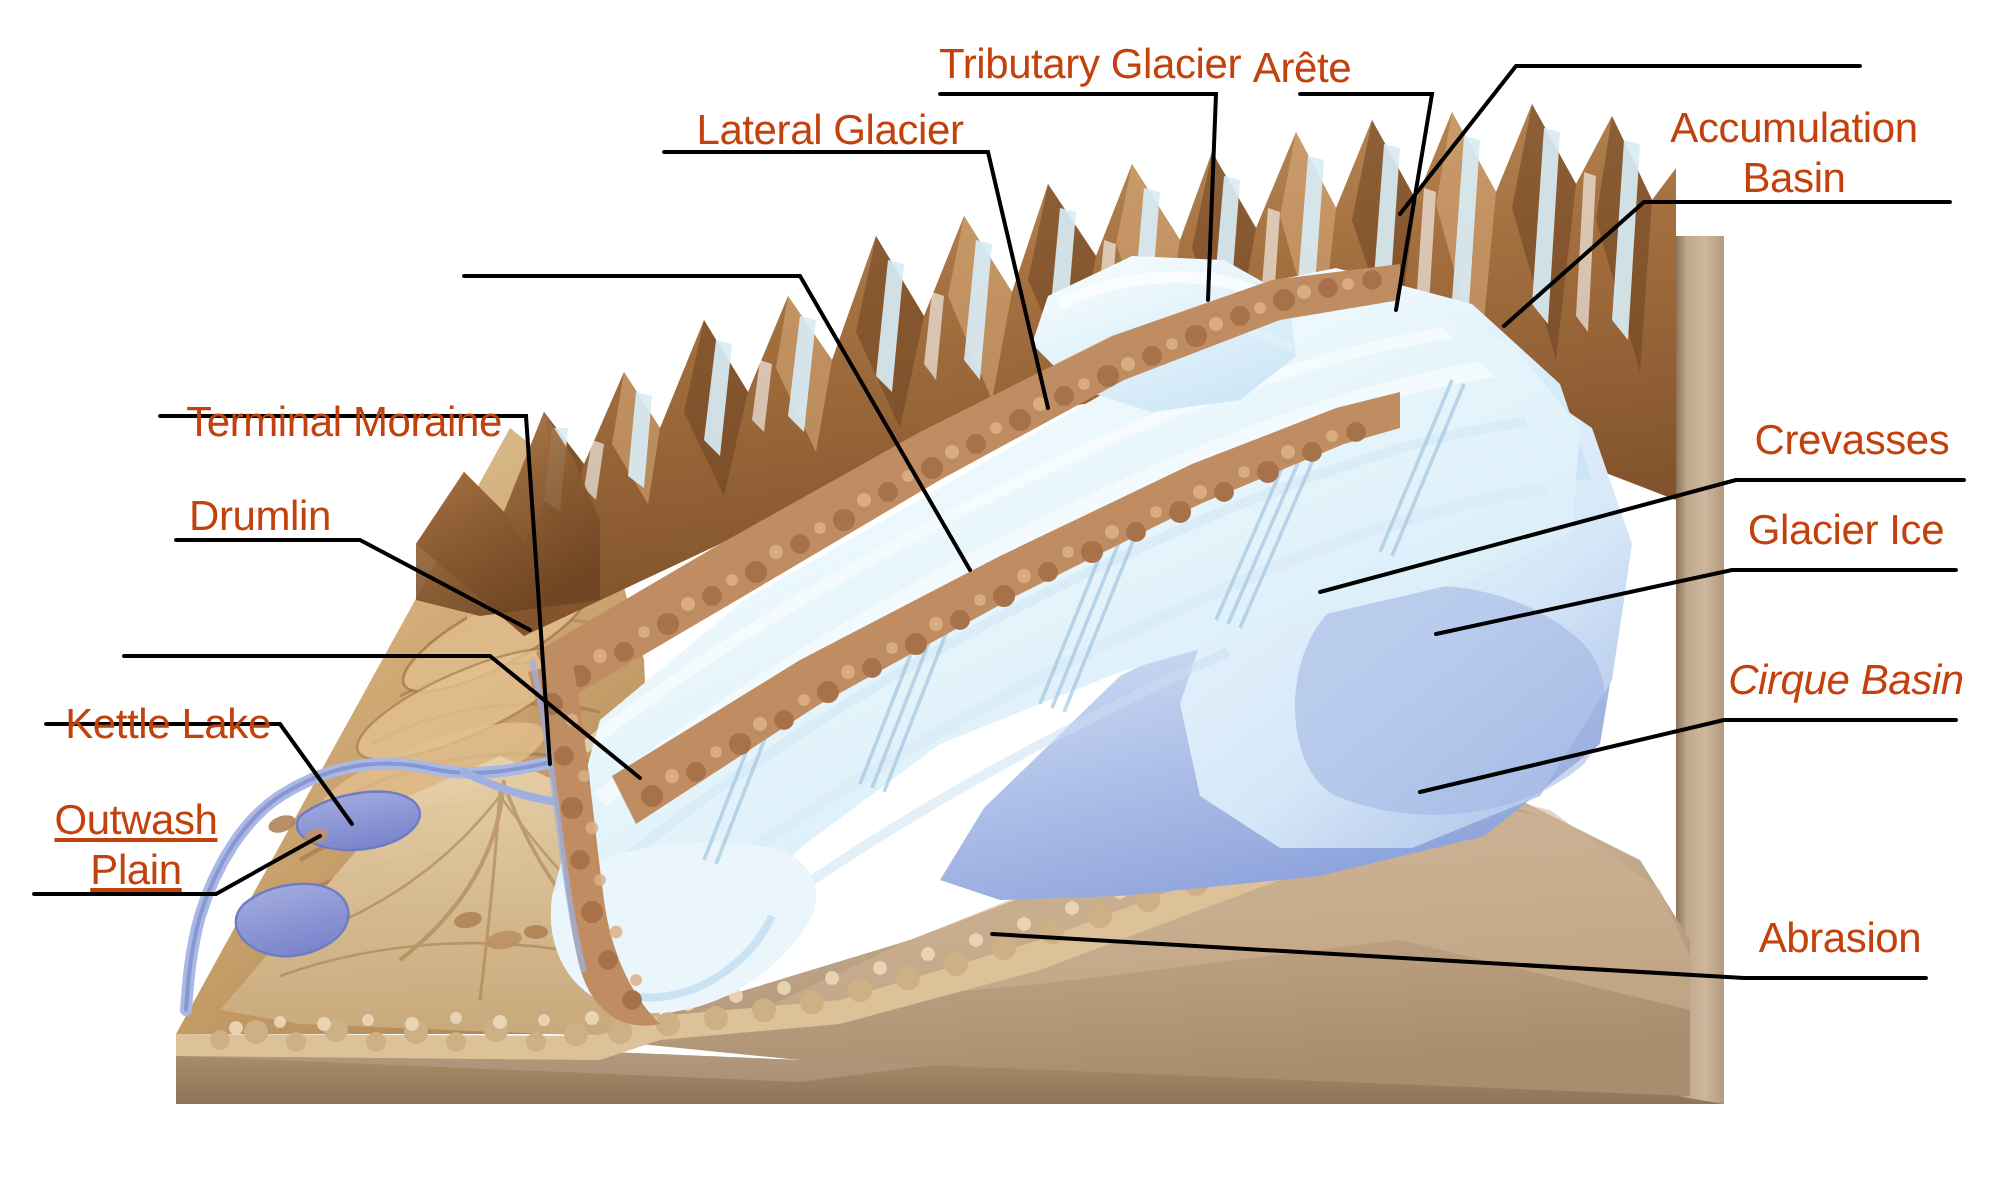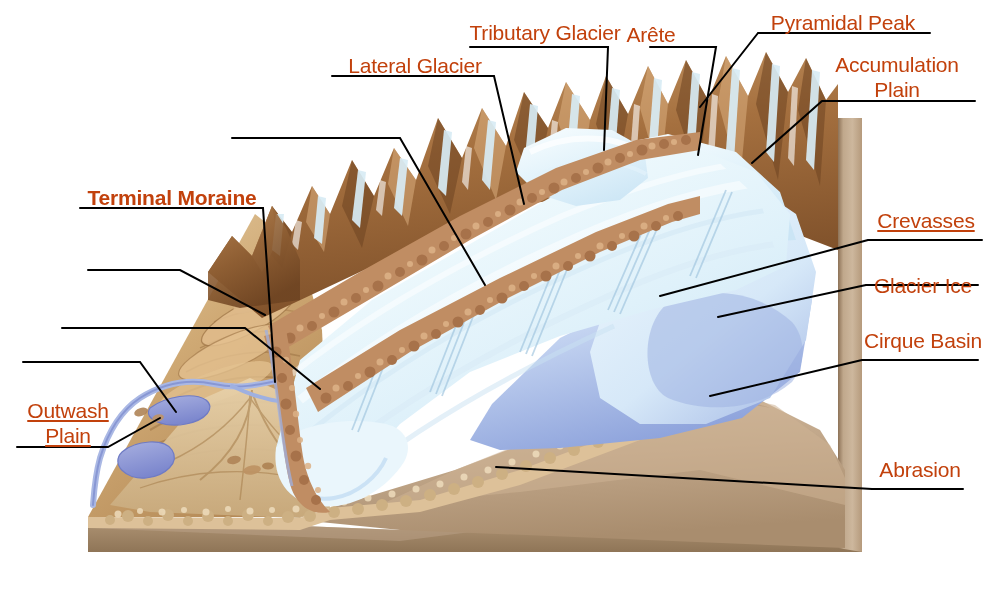--- a/index.html
+++ b/index.html
@@ -488,37 +488,38 @@
       <path d="M862,360 L978,360 M862,360 L710,396"></path>
 
       <path d="M872,489 L963,489 M872,489 L496,467"></path>
     </g>
   </svg>
 
   <div class="lbl c" style="left:455px;top:20px;width:180px;">Tributary Glacier</div>
 
   <div class="lbl c" style="left:606px;top:22px;width:90px;">Arête</div>
 
-  <div class="lbl c" style="left:748px;top:10px;width:190px;">Pyramidal Peak</div>
 
   <div class="lbl c" style="left:812px;top:52px;width:170px;">Accumulation
-Plain</div>
+Basin</div>
 
   <div class="lbl c" style="left:325px;top:53px;width:180px;">Lateral Glacier</div>
 
 
-  <div class="lbl c" style="left:74px;top:185px;width:196px;font-weight:bold;">Terminal Moraine</div>
-
-
-
+  <div class="lbl c" style="left:74px;top:199px;width:196px;">Terminal Moraine</div>
+
+  <div class="lbl c" style="left:80px;top:246px;width:100px;">Drumlin</div>
+
+
+  <div class="lbl c" style="left:20px;top:350px;width:128px;">Kettle Lake</div>
 
   <div class="lbl c" style="left:12px;top:398px;width:112px;text-decoration:underline;">Outwash
 Plain</div>
 
-  <div class="lbl c" style="left:866px;top:208px;width:120px;text-decoration:underline;">Crevasses</div>
-
-  <div class="lbl c" style="left:864px;top:253px;width:118px;margin-top:20px;">Glacier Ice</div>
-
-  <div class="lbl c" style="left:860px;top:328px;width:126px;">Cirque Basin</div>
+  <div class="lbl c" style="left:866px;top:208px;width:120px;">Crevasses</div>
+
+  <div class="lbl c" style="left:864px;top:253px;width:118px;">Glacier Ice</div>
+
+  <div class="lbl c" style="left:860px;top:328px;width:126px;font-style:italic;">Cirque Basin</div>
 
   <div class="lbl c" style="left:868px;top:457px;width:104px;">Abrasion</div>
 
 </div>
 
 </body></html>

